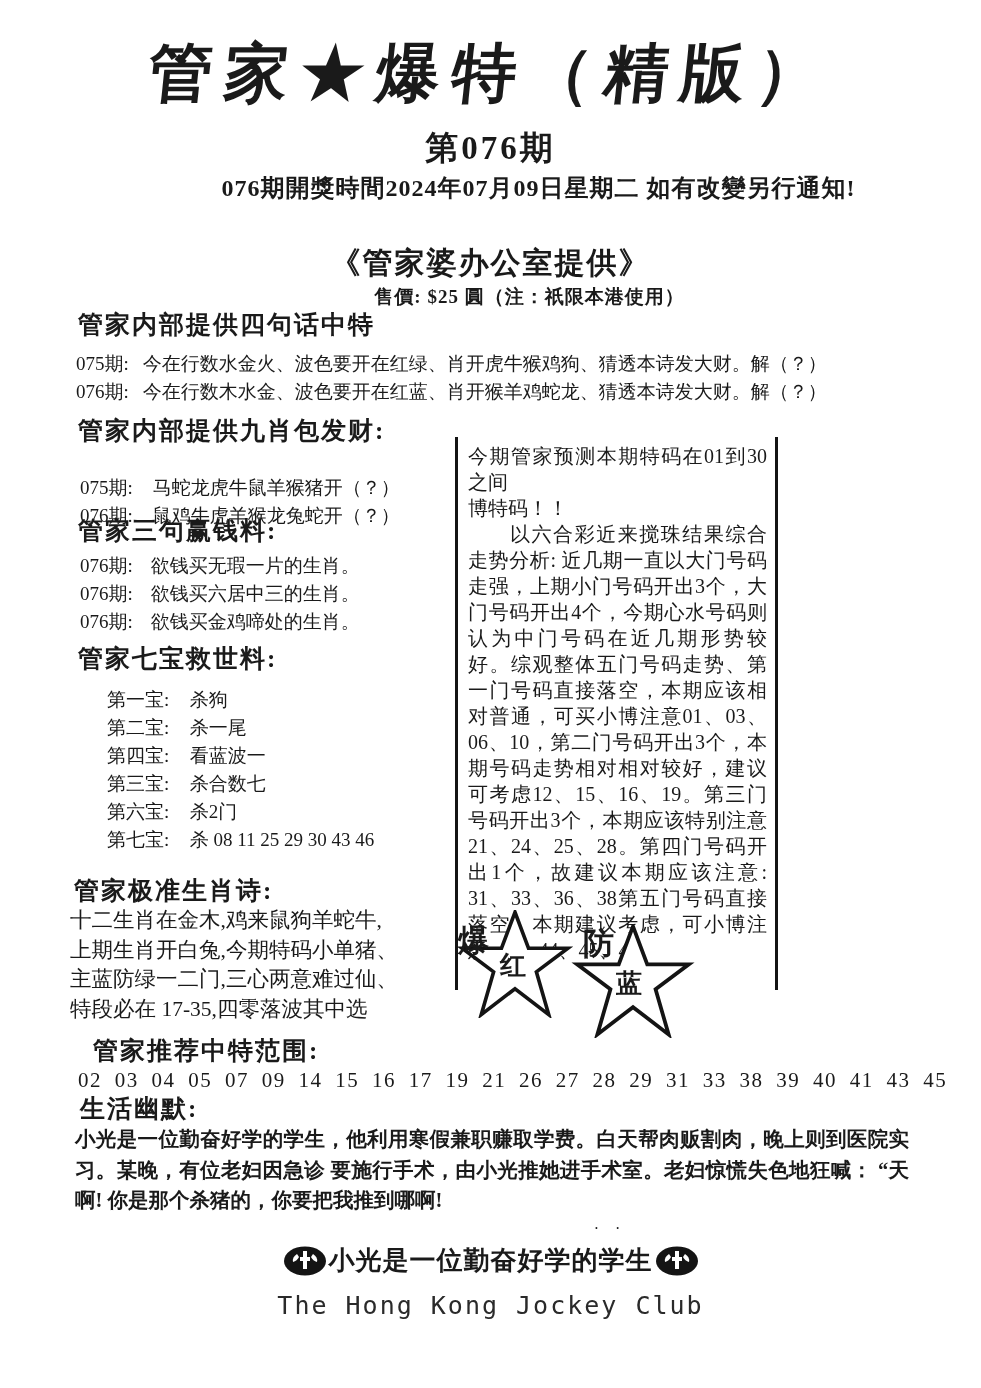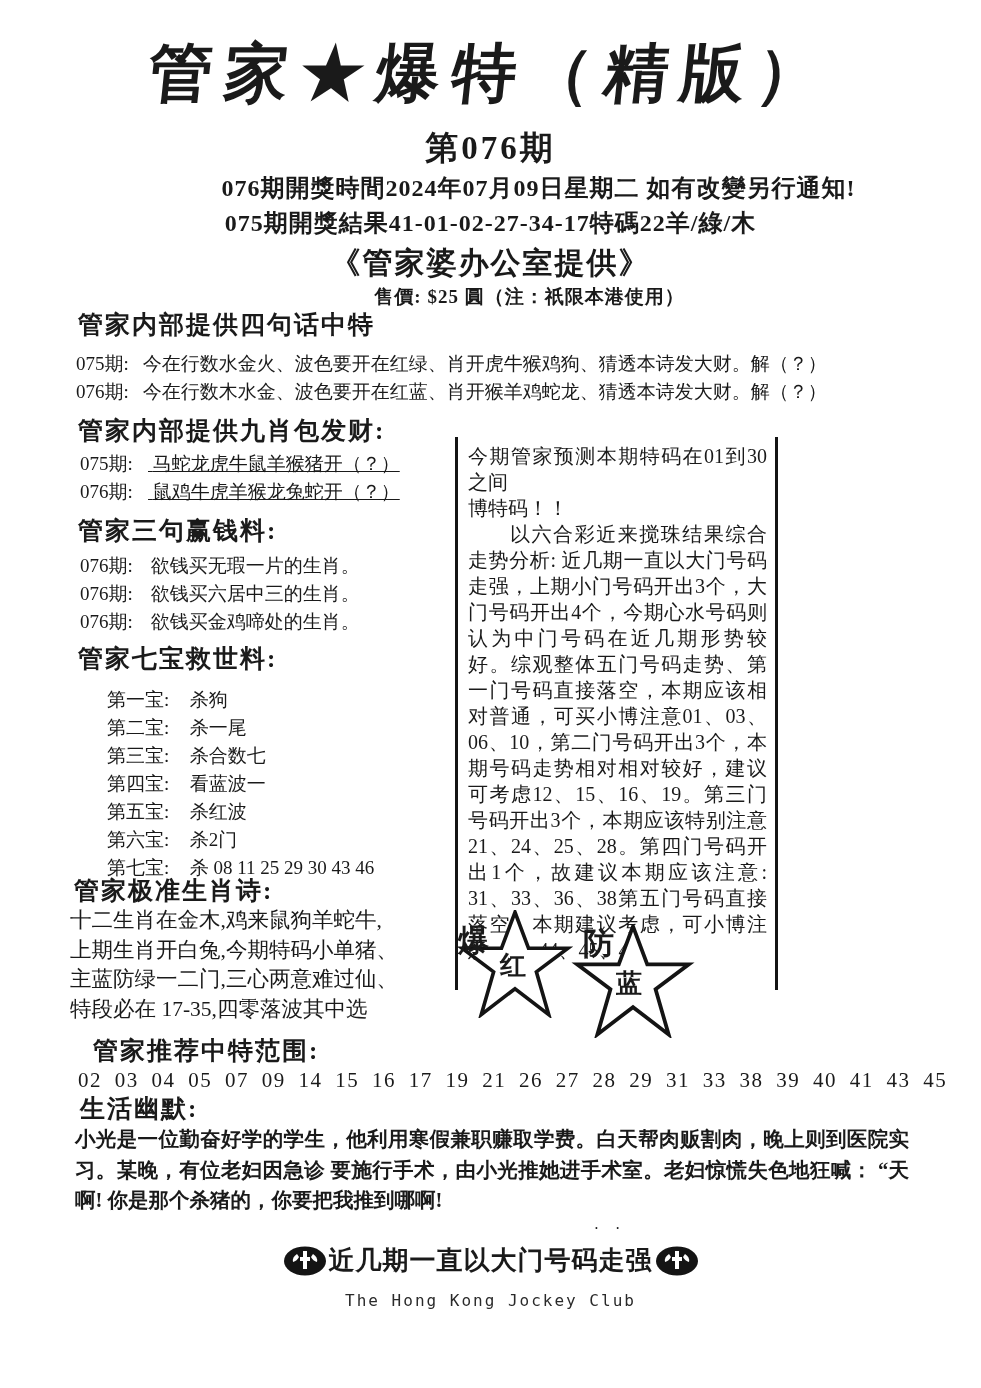--- a/index.html
+++ b/index.html
@@ -38,21 +38,21 @@
   .h-seven{left:78px;top:642px;}
   .h-poem{left:74px;top:874px;}
   .h-range{left:78px;top:1034px;margin-left:15px;}
   .h-humor{left:80px;top:1092px;}
 
   
   .row{white-space:nowrap;font-size:19px;line-height:28px;}
   .row .lbl{display:inline-block;}
   .four-items{left:76px;top:350px;}
   .four-items .lbl{width:62px;}
-  .nine-items{left:80px;top:450px;font-size:20px;line-height:27px;text-decoration:underline;}
+  .nine-items{left:80px;top:474px;font-size:20px;line-height:27px;}
   .nine-items .lbl{width:68px;}
   .three-items{left:80px;top:552px;font-size:19.5px;line-height:25.5px;}
   .three-items .lbl{width:66px;}
   .seven-items{left:78px;top:686px;font-size:20px;line-height:25.4px;}
   .seven-items .lbl{width:78px;margin-left:29px;}
 
   
   .poem{left:70px;top:906px;font-size:21.5px;line-height:29.6px;white-space:nowrap;}
 
   
@@ -83,32 +83,31 @@
   
   .dots{left:0;width:1220px;top:1220px;text-align:center;font-size:16px;letter-spacing:6px;}
   .footer-row{
     top:1243px;left:0;width:981px;
     display:flex;align-items:center;justify-content:center;gap:2px;
   }
   .footer-cn{font-size:26px;font-weight:700;letter-spacing:1px;white-space:nowrap;}
   .footer-en{
     top:1291px;
     font-family:"DejaVu Sans Mono","Liberation Mono",monospace;
-    font-size:16px;color:#2a2a2a;letter-spacing:2px;
+    font-size:25px;color:#2a2a2a;letter-spacing:2px;
   }
 </style>
 </head>
 <body>
 
 <div class="page">
 
   <div class="abs center masthead">管家★爆特（精版）</div>
   <div class="abs center issue">第076期</div>
   <div class="abs center drawline1">076期開獎時間2024年07月09日星期二 如有改變另行通知!</div>
-  <div class="abs center drawline2">075期開獎結果41-01-02-27-34-17特碼22羊/綠/木</div>
   <div class="abs center provider">《管家婆办公室提供》</div>
   <div class="abs center price">售價: $25 圓（注：祇限本港使用）</div>
 
   <div class="abs sec-head h-four">管家内部提供四句话中特</div>
   <div class="abs four-items">
     <div class="row">
       <span class="lbl">075期:</span>
       <span>今在行数水金火、波色要开在红绿、肖开虎牛猴鸡狗、猜透本诗发大财。解（？）</span>
     </div>
     <div class="row">
@@ -149,30 +148,26 @@
   <div class="abs seven-items">
     <div class="row">
       <span class="lbl">第一宝:</span>
       <span>杀狗</span>
     </div>
     <div class="row">
       <span class="lbl">第二宝:</span>
       <span>杀一尾</span>
     </div>
     <div class="row">
+      <span class="lbl">第四宝:</span>
+      <span>看蓝波一</span>
+    </div>
+    <div class="row">
       <span class="lbl">第三宝:</span>
       <span>杀合数七</span>
-    </div>
-    <div class="row">
-      <span class="lbl">第四宝:</span>
-      <span>看蓝波一</span>
-    </div>
-    <div class="row">
-      <span class="lbl">第五宝:</span>
-      <span>杀红波</span>
     </div>
     <div class="row">
       <span class="lbl">第六宝:</span>
       <span>杀2门</span>
     </div>
     <div class="row">
       <span class="lbl">第七宝:</span>
       <span>杀 08 11 25 29 30 43 46</span>
     </div>
   </div>
@@ -210,21 +205,21 @@
 
   <div class="abs dots">· ·</div>
 
   <div class="abs footer-row">
     <svg width="44" height="32" viewBox="0 0 44 32">
       <ellipse cx="22" cy="16" rx="21" ry="14.5" fill="#141414"></ellipse>
       <path d="M14 9 q-5 3 -4 8 q4 -1 6 -5 z" fill="#ffffff"></path>
       <path d="M30 9 q5 3 4 8 q-4 -1 -6 -5 z" fill="#ffffff"></path>
       <path d="M20 6 h4 v6 h3 v4 h-3 v8 h-4 v-8 h-3 v-4 h3 z" fill="#ffffff"></path>
     </svg>
-    <span class="footer-cn">近几期一直以大门号码走强</span>
+    <span class="footer-cn">小光是一位勤奋好学的学生</span>
     <svg width="44" height="32" viewBox="0 0 44 32">
       <ellipse cx="22" cy="16" rx="21" ry="14.5" fill="#141414"></ellipse>
       <path d="M14 9 q-5 3 -4 8 q4 -1 6 -5 z" fill="#ffffff"></path>
       <path d="M30 9 q5 3 4 8 q-4 -1 -6 -5 z" fill="#ffffff"></path>
       <path d="M20 6 h4 v6 h3 v4 h-3 v8 h-4 v-8 h-3 v-4 h3 z" fill="#ffffff"></path>
     </svg>
   </div>
 
   <div class="abs center footer-en">The Hong Kong Jockey Club</div>
 

